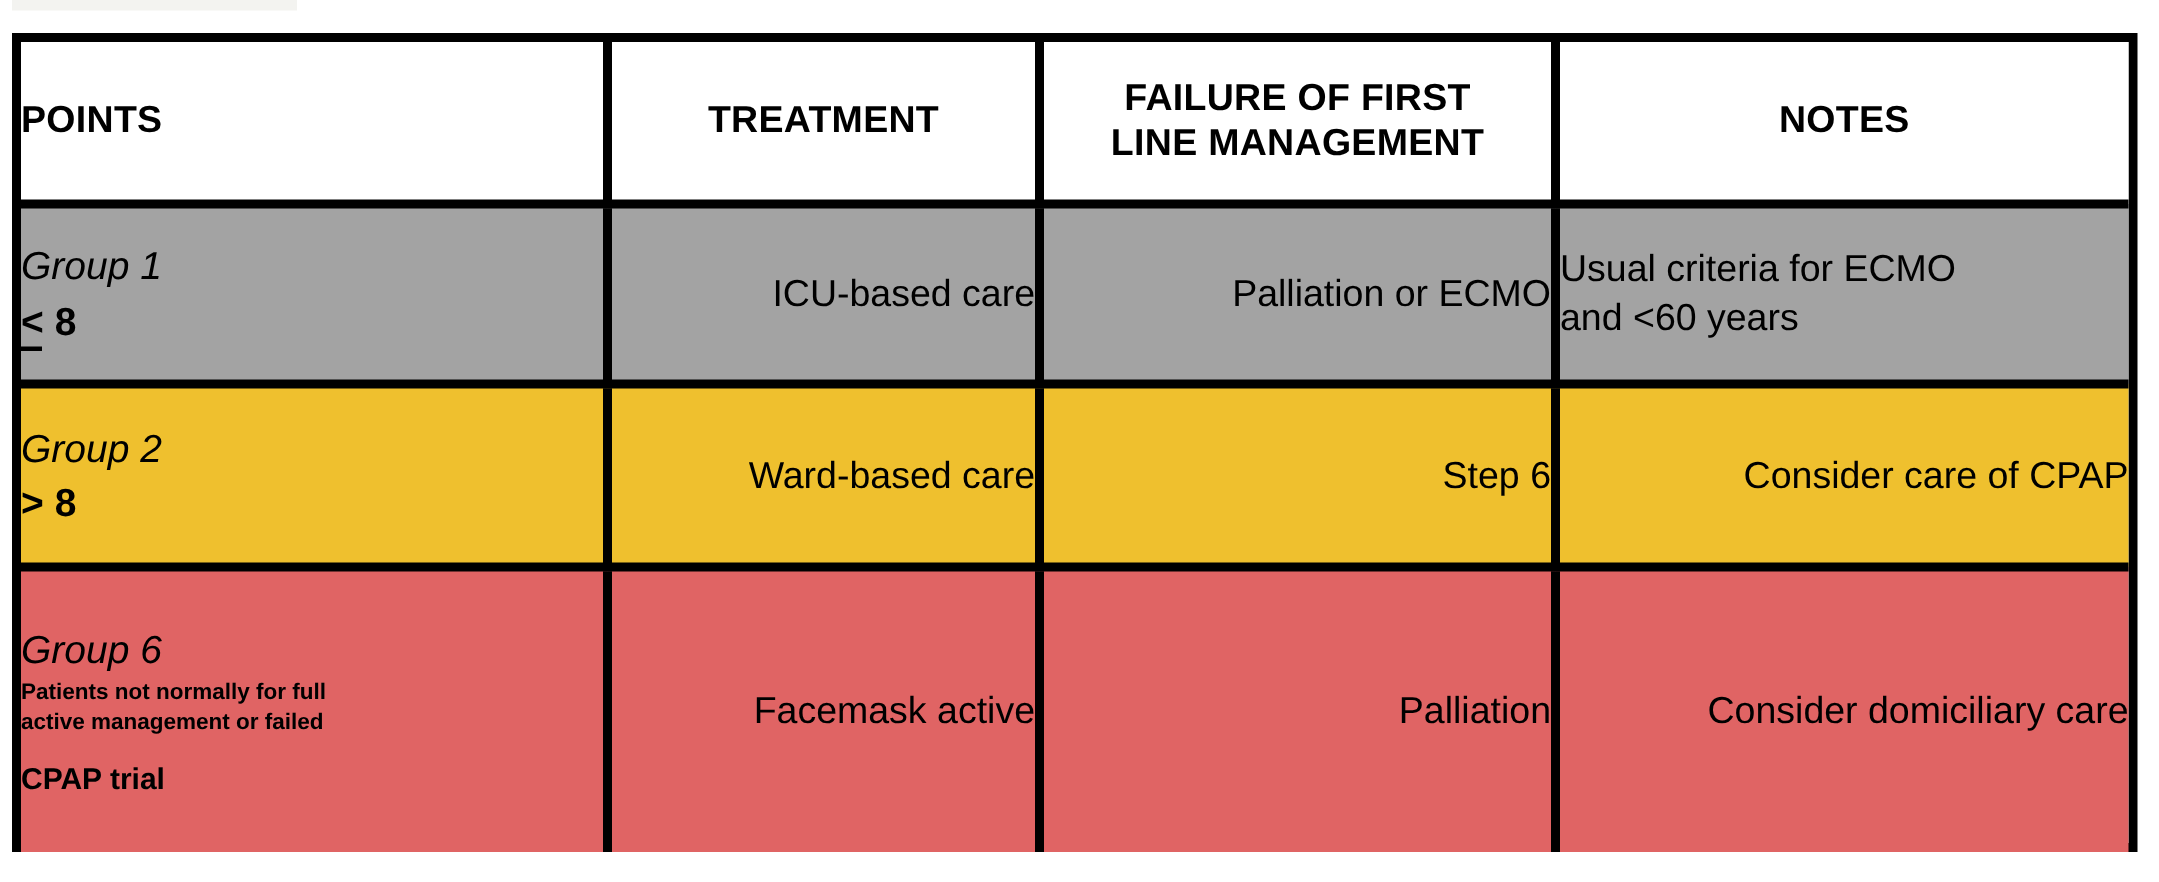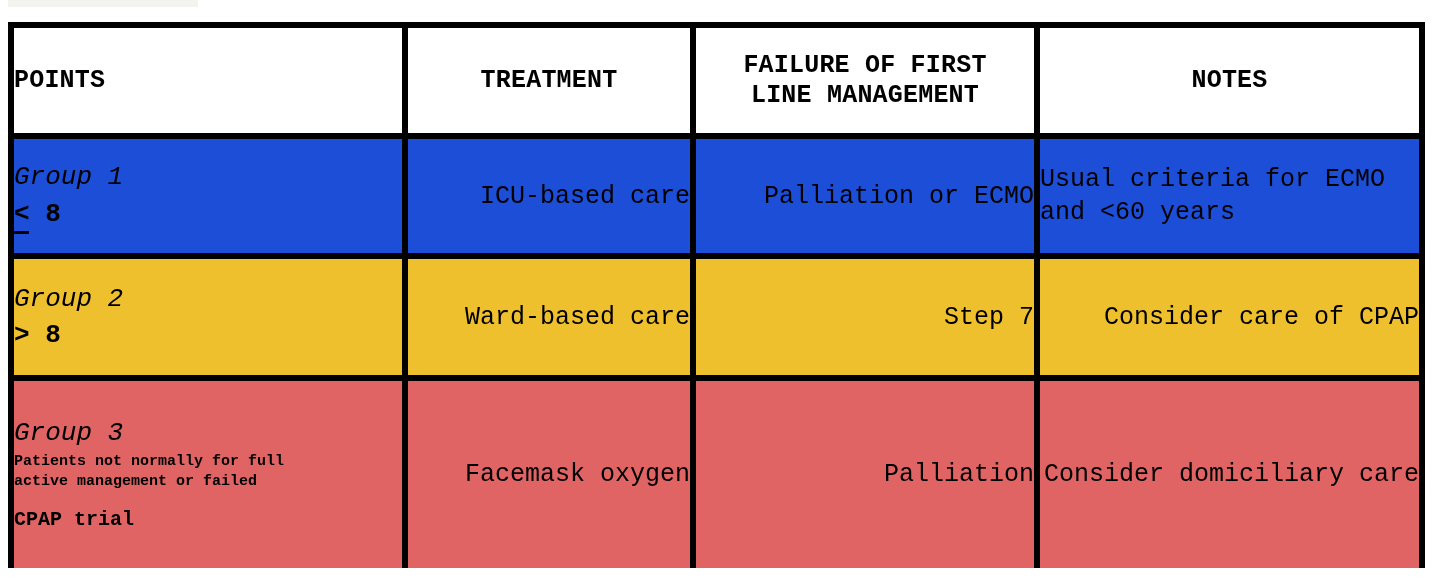--- a/index.html
+++ b/index.html
@@ -12,21 +12,20 @@
     height: 588px;
     font-family: "Liberation Sans", sans-serif;
     overflow: hidden;
   }
 
   .page {
     position: relative;
     width: 1439px;
     height: 588px;
     background: #ffffff;
-    font-family: Liberation Mono, monospace;
   }
 
   
   .top-artifact {
     position: absolute;
     left: 8px;
     top: 0px;
     width: 190px;
     height: 7px;
     background: #f3f3f0;
@@ -166,21 +165,21 @@
           </th>
           <th class="hdr hdr-center vrule-r hrule-b">
             <span>FAILURE OF FIRST</span><br>
             <span>LINE MANAGEMENT</span>
           </th>
           <th class="hdr hdr-center hrule-b">
             <span>NOTES</span>
           </th>
         </tr>
 
-        <tr class="row-green" style="background:#1d4ed8;">
+        <tr class="row-green" style="background:#a3a3a3;">
           <td class="cell pad-cell-left vrule-r hrule-b">
             <span class="group-label">Group 1</span>
             <span class="group-value nowrap"><span class="lte">&lt;</span>&nbsp;<span>8</span></span>
           </td>
           <td class="cell cell-center vrule-r hrule-b">
             <span>ICU-based care</span>
           </td>
           <td class="cell cell-center vrule-r hrule-b">
             <span>Palliation or ECMO</span>
           </td>
@@ -192,36 +191,36 @@
 
         <tr class="row-yellow" style="background:#EFC02E;">
           <td class="cell pad-cell-left vrule-r hrule-b">
             <span class="group-label">Group 2</span>
             <span class="group-value nowrap"><span>&gt;</span>&nbsp;<span>8</span></span>
           </td>
           <td class="cell cell-center vrule-r hrule-b">
             <span>Ward-based care</span>
           </td>
           <td class="cell cell-center vrule-r hrule-b">
-            <span>Step 7</span>
+            <span>Step 6</span>
           </td>
           <td class="cell cell-center hrule-b">
             <span>Consider care of CPAP</span>
           </td>
         </tr>
 
         <tr class="row-red" style="background:#E06464;">
           <td class="cell pad-cell-left vrule-r">
-            <span class="group-label">Group 3</span>
+            <span class="group-label">Group 6</span>
             <span class="group-desc">Patients not normally for full</span>
             <span class="group-desc">active management or failed</span>
             <span class="group-desc-2">CPAP trial</span>
           </td>
           <td class="cell cell-center vrule-r">
-            <span>Facemask oxygen</span>
+            <span>Facemask active</span>
           </td>
           <td class="cell cell-center vrule-r">
             <span>Palliation</span>
           </td>
           <td class="cell cell-center">
             <span>Consider domiciliary care</span>
           </td>
         </tr>
 
       </tbody>

